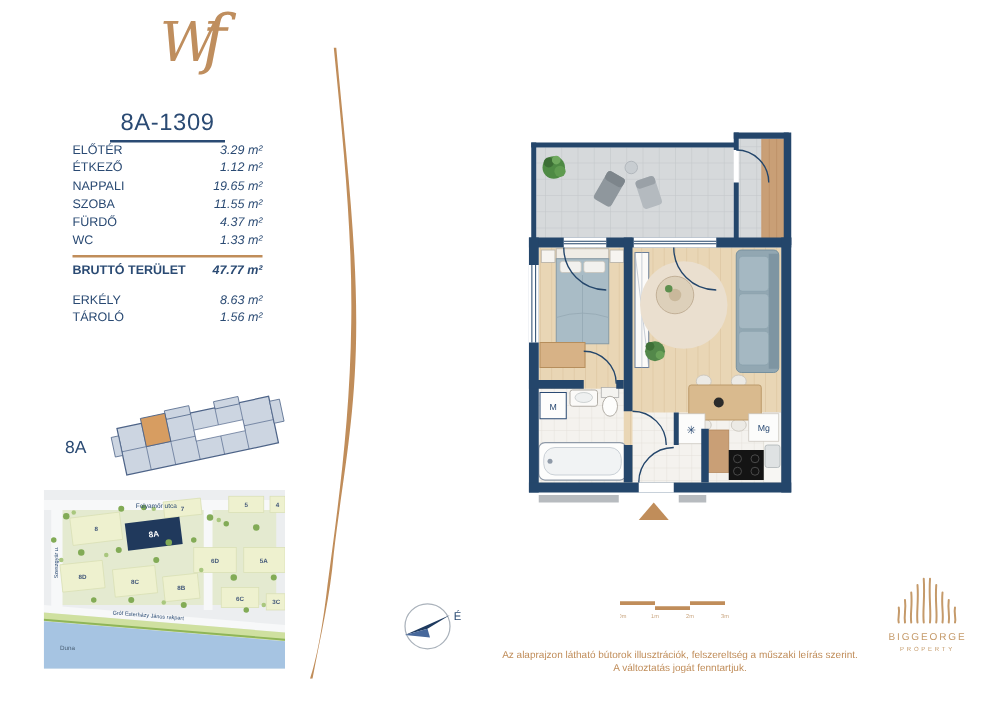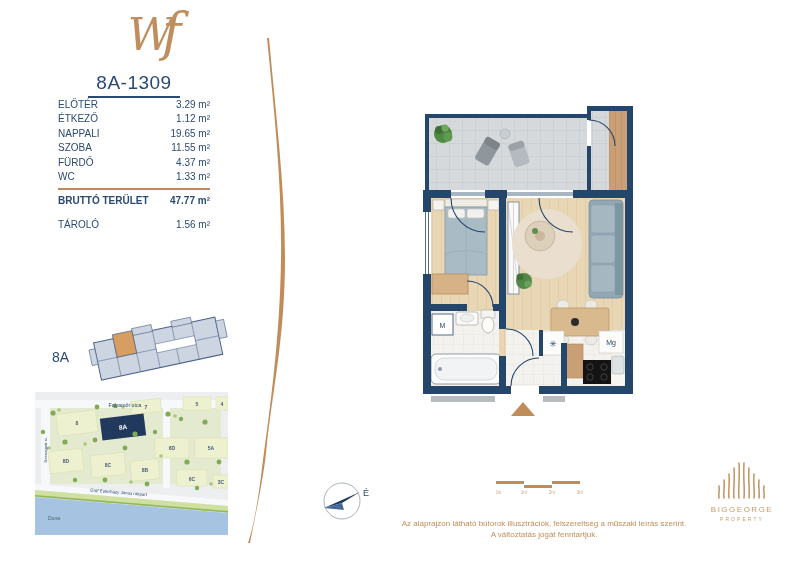--- a/index.html
+++ b/index.html
@@ -6,26 +6,26 @@
   body{width:800px;height:565px;position:relative;background:#fff;
        font-family:"Liberation Sans",sans-serif;overflow:hidden;}
   .abs{position:absolute;}
   
   .panel{left:58px;top:6px;width:152px;text-align:left;color:#2a4a73;}
   .logo-wrap{text-align:center;margin-left:41px;}
   .monogram{font-family:"DejaVu Serif",serif;font-style:italic;color:#bf8e5e;line-height:1;}
   .mono-w{font-size:44px;}
   .mono-f{font-size:52px;margin-left:-11px;}
   .brandname{margin-top:4px;font-size:12px;letter-spacing:2.5px;color:#b78f68;}
-  .unit-id-wrap{text-align:center;margin-top:14px;}
+  .unit-id-wrap{text-align:center;margin-top:30px;}
   .unit-id{display:inline-block;font-size:19px;color:#2a4a73;border-bottom:2px solid #2a4a73;
            padding:0 8px 2px 8px;letter-spacing:.5px;}
   .areas{font-size:10px;line-height:14.4px;color:#2a4a73;}
   .row{display:flex;justify-content:space-between;}
-  .row .val{text-align:left;}
+  .row .val{text-align:left;font-style:italic;}
   .tan-div{height:2px;background:#c08d5a;margin:4px 0 4px 0;}
   .bold{font-weight:bold;}
   .gap8{height:9px;}
   
   .disclaimer{left:398px;top:518px;width:292px;text-align:center;color:#c08d5a;
               font-size:8px;line-height:11px;}
   svg text{font-family:"Liberation Sans",sans-serif;}
 </style>
 </head>
 <body>
@@ -61,20 +61,24 @@
     <div class="row">
         <span>WC</span>
         <span class="val">1.33 m²</span>
       </div>
     <div class="tan-div"></div>
     <div class="row bold">
         <span>BRUTTÓ TERÜLET</span>
         <span class="val">47.77 m²</span>
       </div>
     <div class="gap8"></div>
+    <div class="row">
+        <span>ERKÉLY</span>
+        <span class="val">8.63 m²</span>
+      </div>
     <div class="row">
         <span>TÁROLÓ</span>
         <span class="val">1.56 m²</span>
       </div>
   </div>
 </div>
 
 <svg class="abs" style="left:38px;top:306px;" width="200" height="86" viewBox="0 0 200 86">
   <text x="14" y="56" font-size="14" fill="#2a4a73">8A</text>
   <g transform="rotate(-12 118 42)">

